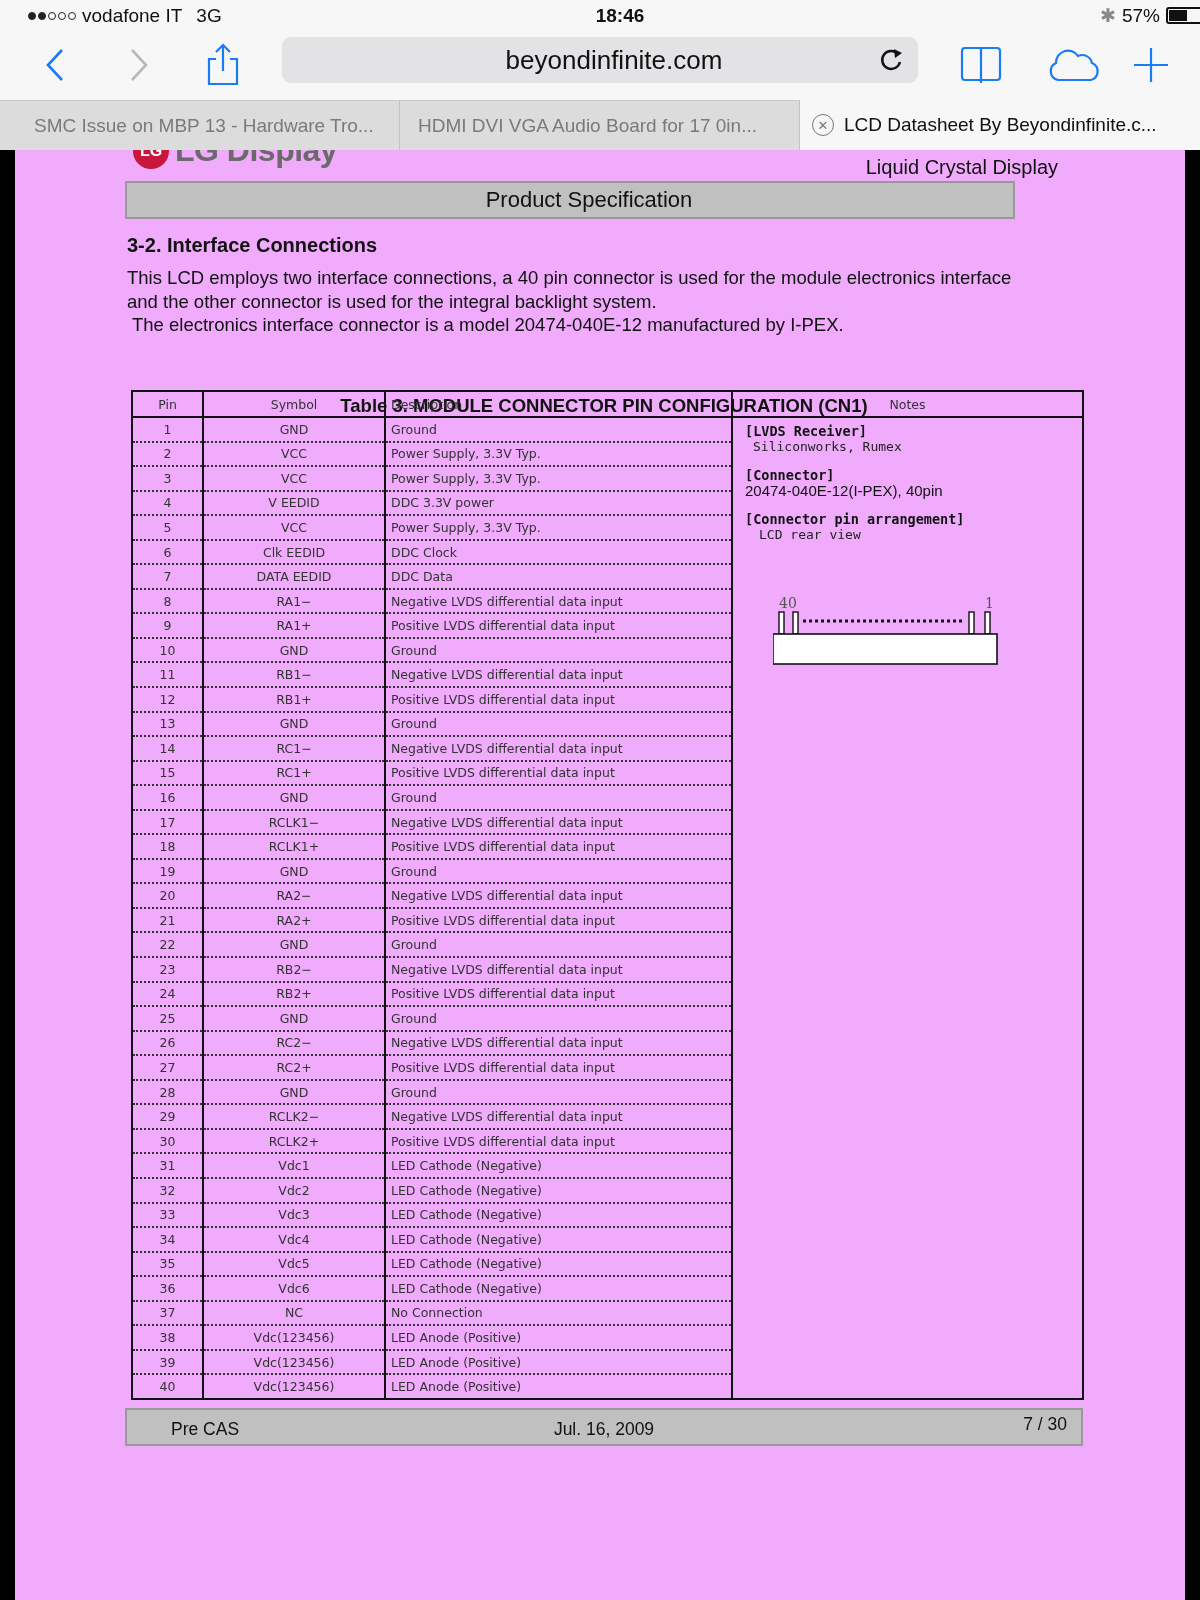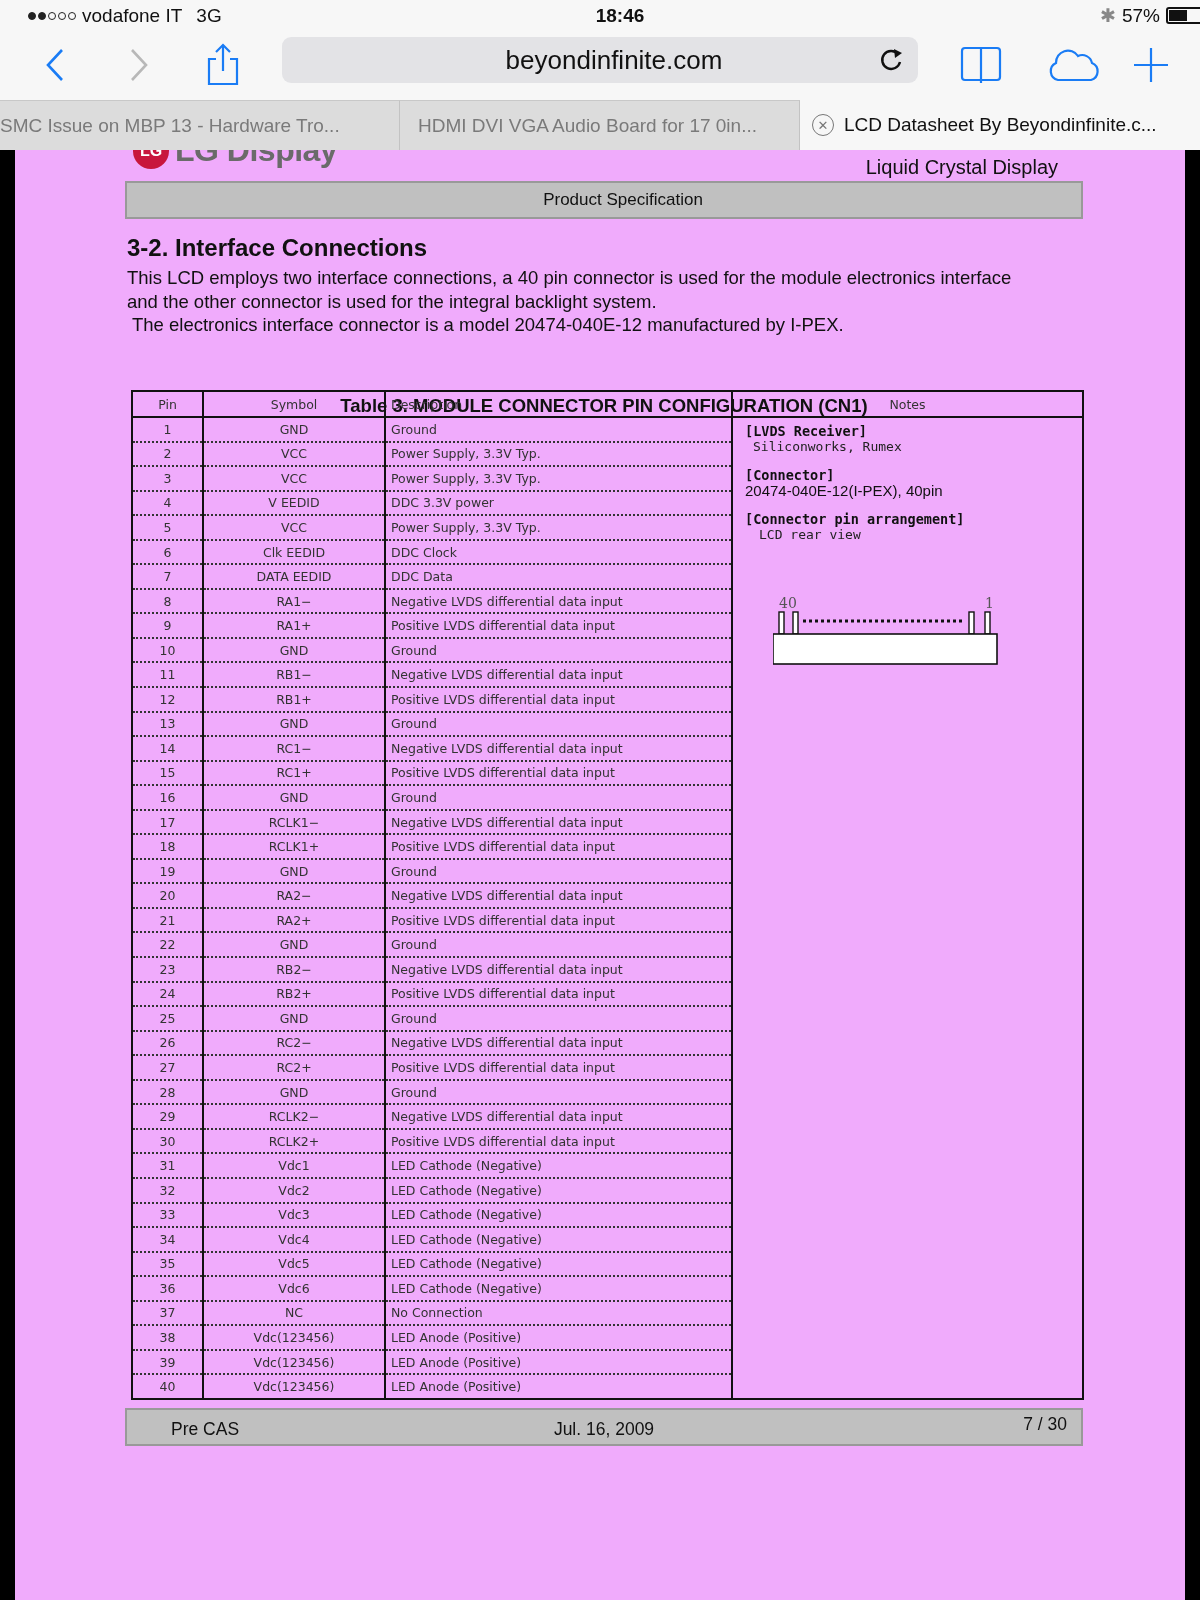--- a/index.html
+++ b/index.html
@@ -20,39 +20,39 @@
   .battery-fill { position: absolute; left: 1px; top: 1px; bottom: 1px; background: #111; }
   .battery::after { content: ""; position: absolute; right: -5px; top: 4px; width: 3px; height: 6px; background: #111; border-radius: 0 2px 2px 0; }
 
   .toolbar { position: absolute; left: 0; top: 32px; width: 1200px; height: 68px; }
   .tb-icon { position: absolute; top: 8px; width: 50px; height: 50px; display: flex; align-items: center; justify-content: center; }
   .url-bar { position: absolute; left: 282px; top: 5px; width: 636px; height: 46px; background: #e3e3e6; border-radius: 9px; display: flex; align-items: center; justify-content: center; }
   .url-text { font-size: 26px; color: #111; margin-left: 28px; }
   .reload { position: absolute; right: 12px; top: 9px; width: 28px; height: 28px; }
 
   .tabs { position: absolute; left: 0; top: 100px; width: 1200px; height: 50px; display: flex; }
-  .tab { height: 50px; display: flex; align-items: center; padding-left: 0; font-size: 19px; color: #7a7a7a; background: #dcdcdc; border-top: 1px solid #c8c8c8; border-right: 1px solid #c3c3c3; white-space: nowrap; overflow: hidden; }
+  .tab { height: 50px; display: flex; align-items: center; padding-left: 34px; font-size: 19px; color: #7a7a7a; background: #dcdcdc; border-top: 1px solid #c8c8c8; border-right: 1px solid #c3c3c3; white-space: nowrap; overflow: hidden; }
   .tab.t1 { width: 400px; }
   .tab.t2 { width: 400px; padding-left: 18px; }
   .tab.active { width: 400px; background: #f7f7f7; color: #111; border-top: none; border-right: none; padding-left: 12px; }
   .tab-close { width: 22px; height: 22px; border: 1.5px solid #777; border-radius: 50%; margin-right: 10px; display: flex; align-items: center; justify-content: center; font-size: 13px; color: #777; }
 
   
   .page { position: absolute; left: 15px; top: 150px; width: 1170px; height: 1450px; background: #f0abfc; overflow: hidden; }
   .doc { position: absolute; left: 0; top: 0; width: 1170px; height: 1450px; font-family: "Liberation Sans", sans-serif; color: #111; }
 
   .logo { position: absolute; left: 118px; top: -18px; display: flex; align-items: center; gap: 6px; }
   .logo-mark { width: 36px; height: 36px; border-radius: 50%; background: #c8163c; color: #fff; display: flex; align-items: center; justify-content: center; font-weight: bold; font-size: 16px; }
   .logo-text { font-size: 32px; font-weight: bold; color: #6a6a6a; letter-spacing: -0.5px; }
   .model-code { position: absolute; right: 127px; top: -18px; font-size: 20px; color: #222; }
   .doc-type { position: absolute; right: 127px; top: 6px; font-size: 20px; color: #111; }
 
-  .spec-band { position: absolute; left: 110px; top: 31px; width: 958px; height: 38px; background: #c0c0c0; border: 2px solid #999; display: flex; align-items: center; justify-content: center; font-size: 17px; padding-left: 38px; }
-
-  .section-title { position: absolute; left: 112px; top: 84px; font-size: 24px; font-weight: bold; }
+  .spec-band { position: absolute; left: 110px; top: 31px; width: 890px; height: 38px; background: #c0c0c0; border: 2px solid #999; display: flex; align-items: center; justify-content: center; font-size: 22px; padding-left: 38px; }
+
+  .section-title { position: absolute; left: 112px; top: 84px; font-size: 20px; font-weight: bold; }
   .para { position: absolute; left: 112px; top: 116px; width: 960px; font-size: 18.5px; line-height: 23.5px; }
   .para .p3 { padding-left: 5px; }
   .table-caption { position: absolute; left: 0; width: 1178px; top: 202px; text-align: center; font-size: 18.5px; font-weight: bold; margin-top: 43px; }
 
   
   .pin-table { position: absolute; left: 116px; top: 240px; width: 953px; border: 2px solid #111; border-collapse: collapse; font-family: "DejaVu Sans", sans-serif; font-size: 12.5px; color: #333; }
   .pin-table th { height: 26px; font-weight: normal; color: #333; border-bottom: 2px solid #111; border-right: 2px solid #111; }
   .pin-table td { height: 24.55px; border-right: 2px solid #111; border-bottom: 2px dotted #333; padding: 0; }
   .pin-table tr:last-child td { border-bottom: none; }
   .pin-table th.c-pin, .pin-table td.c-pin { width: 71px; text-align: center; }

